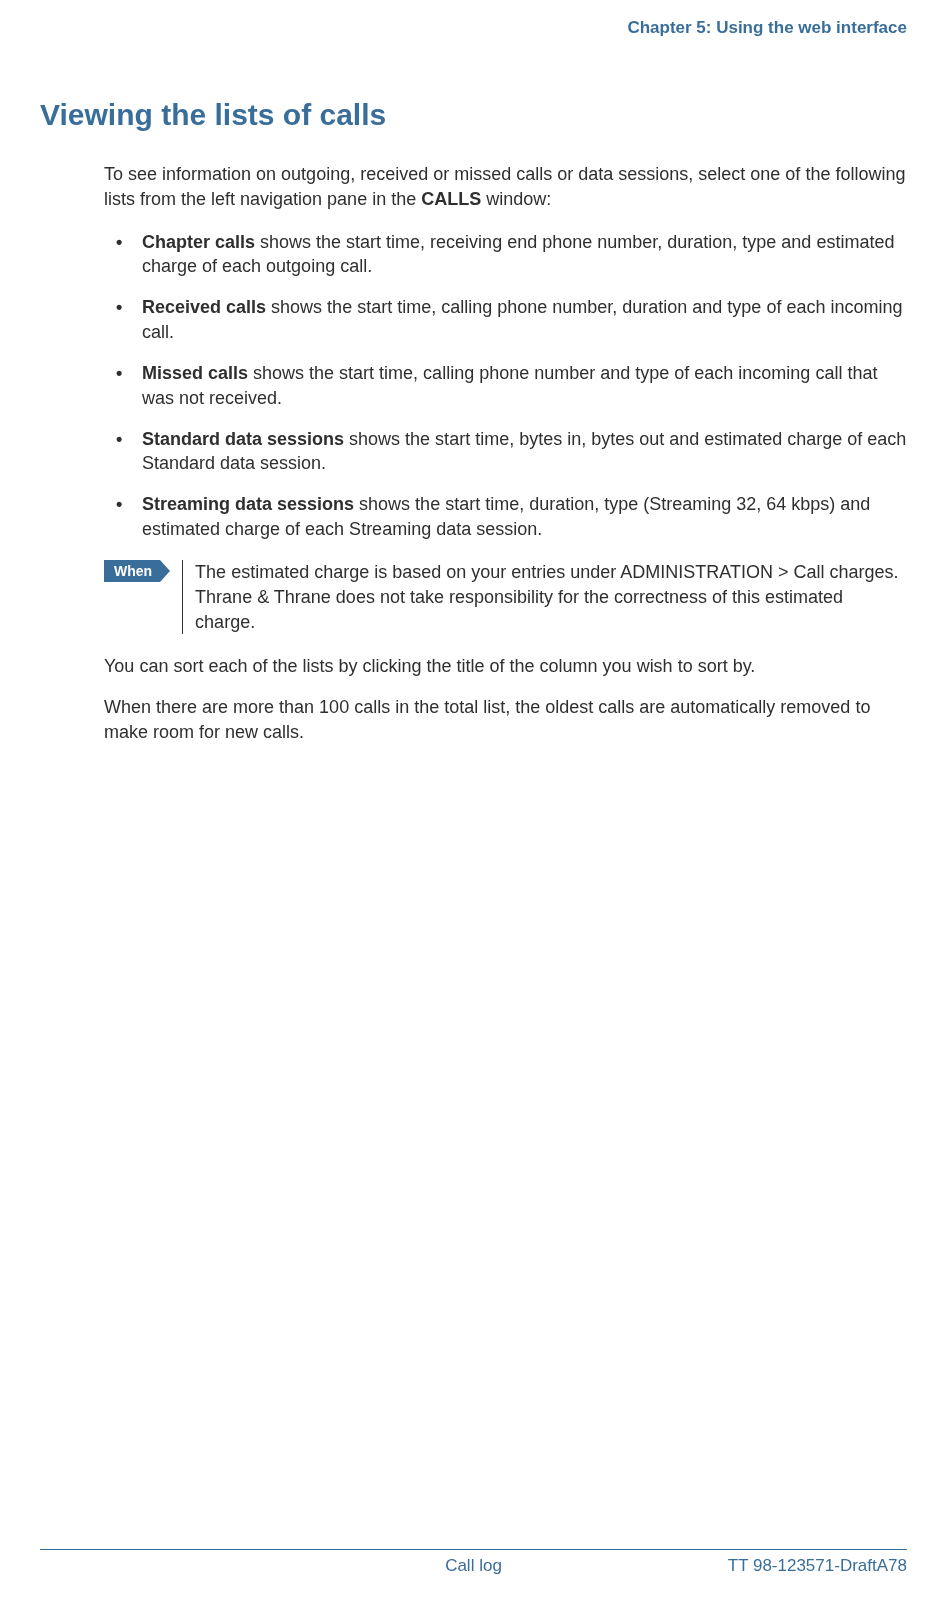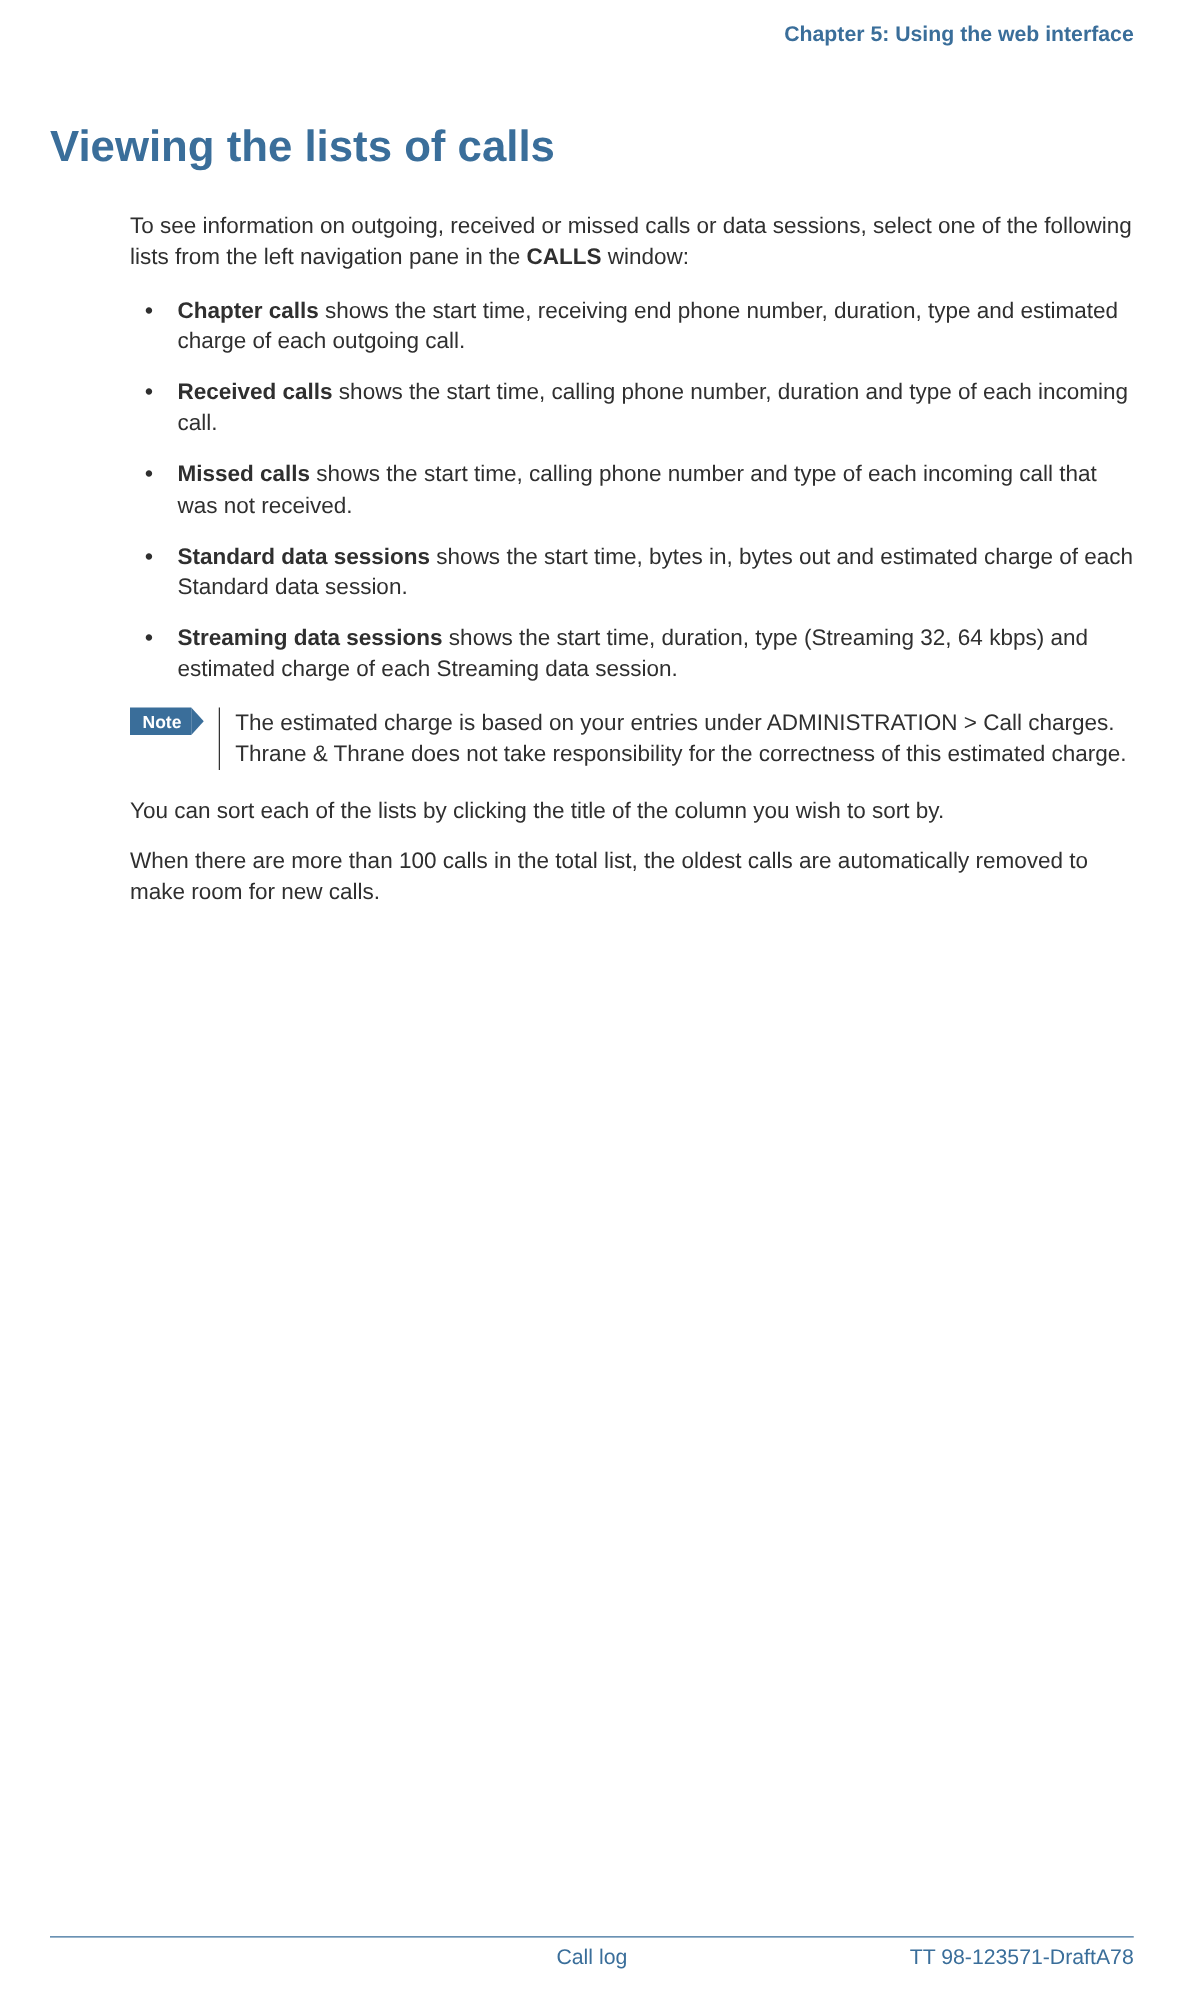--- a/index.html
+++ b/index.html
@@ -21,21 +21,21 @@
   }
   .chapter-header {
     text-align: right;
     color: #3a6e9a;
     font-size: 17px;
     font-weight: 600;
     margin-bottom: 60px;
   }
   .section-title {
     color: #3a6e9a;
-    font-size: 35px;
+    font-size: 30px;
     font-weight: 700;
     margin: 0 0 30px 0;
   }
   .body-block {
     margin-left: 64px;
     font-size: 18px;
     line-height: 1.38;
     color: #2f2f2f;
   }
   .intro {
@@ -122,21 +122,21 @@
     <ul class="bullets">
       <li><span class="bullet-dot">•</span><span class="bold">Chapter calls</span><span> shows the start time, receiving end phone number, duration, type and estimated charge of each outgoing call.</span></li>
       <li><span class="bullet-dot">•</span><span class="bold">Received calls</span><span> shows the start time, calling phone number, duration and type of each incoming call.</span></li>
       <li><span class="bullet-dot">•</span><span class="bold">Missed calls</span><span> shows the start time, calling phone number and type of each incoming call that was not received.</span></li>
       <li><span class="bullet-dot">•</span><span class="bold">Standard data sessions</span><span> shows the start time, bytes in, bytes out and estimated charge of each Standard data session.</span></li>
       <li><span class="bullet-dot">•</span><span class="bold">Streaming data sessions</span><span> shows the start time, duration, type (Streaming 32, 64 kbps) and estimated charge of each Streaming data session.</span></li>
     </ul>
 
 
     <div class="note-row">
-      <div class="note-badge">Note</div>
+      <div class="note-badge">When</div>
       <div class="note-text">The estimated charge is based on your entries under ADMINISTRATION &gt; Call charges. Thrane &amp; Thrane does not take responsibility for the correctness of this estimated charge.</div>
     </div>
 
     <div class="para">You can sort each of the lists by clicking the title of the column you wish to sort by.</div>
     <div class="para">When there are more than 100 calls in the total list, the oldest calls are automatically removed to make room for new calls.</div>
   </div>
 
   <div class="footer">
     <span class="left">TT 98-123571-DraftA</span>
     <span class="center">Call log</span>

